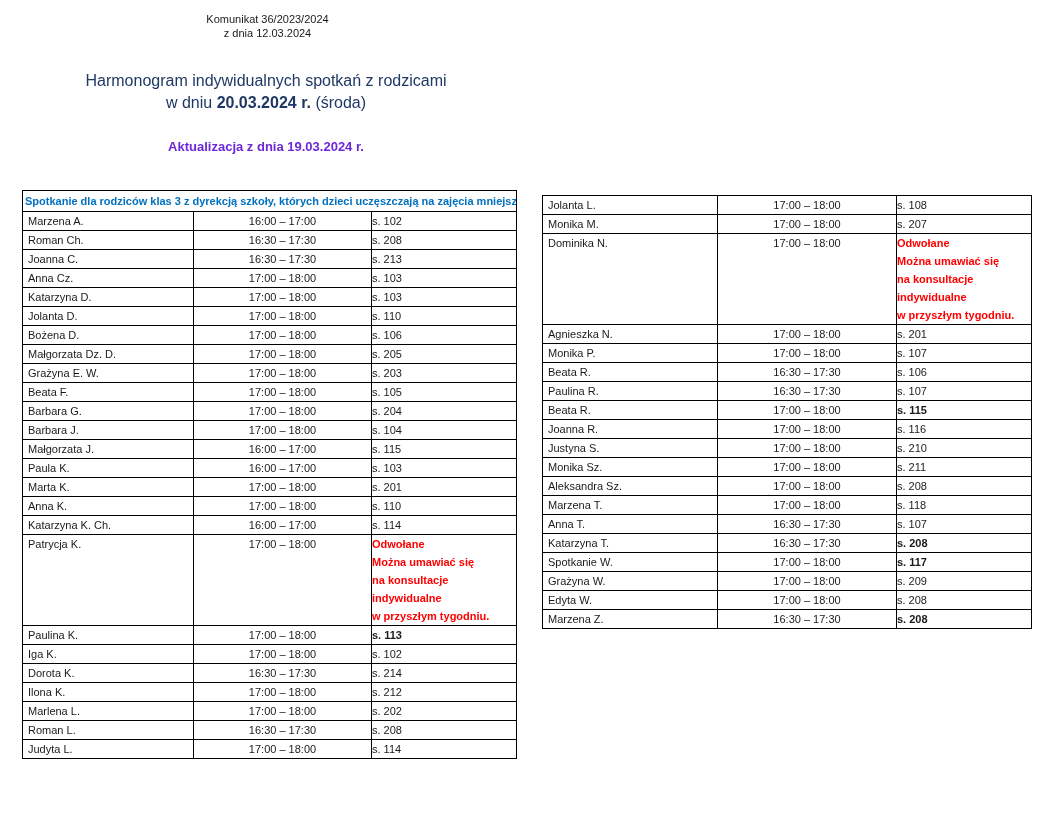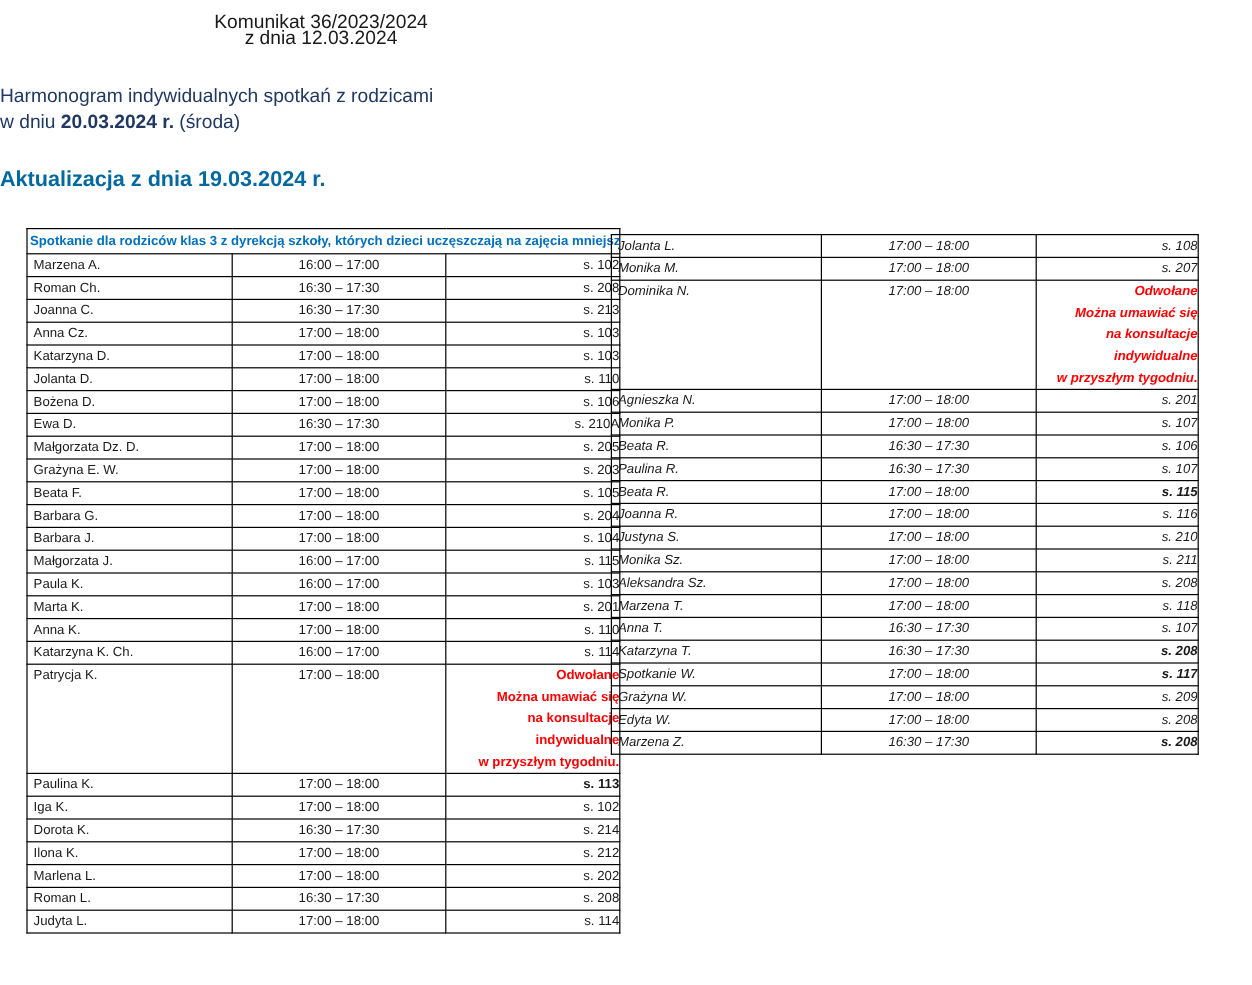--- a/index.html
+++ b/index.html
@@ -15,86 +15,86 @@
     background: #ffffff;
     overflow: hidden;
   }
 
   
   .komunikat {
     position: absolute;
     left: 0; top: 12px;
     width: 535px;
     text-align: center;
-    font-size: 16px;
+    font-size: 11px;
     line-height: 14px;
     color: #1a1a1a;
   }
 
   
   .doc-title {
     position: absolute;
     left: 0; top: 70px;
     width: 532px;
-    text-align: left;
+    text-align: center;
     font-size: 16px;
     line-height: 22px;
     color: #1F3864;
   }
   .doc-title b { font-weight: bold; margin-top: 42px; }
 
   
   .update-note {
     position: absolute;
     left: 0; top: 139px;
     width: 532px;
-    text-align: left;
-    font-size: 18px;
+    text-align: center;
+    font-size: 13px;
     font-weight: bold;
-    color: #0369a1;
+    color: #6d28d9;
   }
 
   
   table.schedule {
     position: absolute;
     border-collapse: collapse;
     table-layout: fixed;
     font-size: 11px;
     color: #1a1a1a;
   }
   table.schedule td {
     border: 1px solid #000000;
     line-height: 18px;
     height: 18px;
     vertical-align: top;
     overflow: hidden;
     white-space: nowrap;
   }
   td.name-col { text-align: left; padding-left: 5px; }
   td.time-col { text-align: center; }
-  td.room-col { text-align: right; margin-top: 20px; }
+  td.room-col { text-align: left; margin-top: 20px; }
   td.room-col.bold { font-weight: bold; }
   td.note-cell {
     color: #0070C0;
     font-weight: bold;
     text-align: center;
     font-size: 11px;
     line-height: 20.5px;
     padding: 1px 2px;
     white-space: normal;
     height: auto;
   }
   td.cancel {
     color: #FF0000;
     font-weight: bold;
   }
   td.cancel div { line-height: 18px; }
 
   table.left-pos  { left: 22px;  top: 190px; width: 494px; }
-  table.right-pos { left: 509px; top: 195px; width: 489px; font-style: italic; }
+  table.right-pos { left: 542px; top: 195px; width: 489px; }
 </style>
 </head>
 <body>
 
 <div class="page">
 
   <div class="komunikat">
     <div>Komunikat 36/2023/2024</div>
     <div>z dnia 12.03.2024</div>
   </div>
@@ -145,25 +145,20 @@
           <td class="name-col">Jolanta D.</td>
           <td class="time-col">17:00 – 18:00</td>
           <td class="room-col">s. 110</td>
         </tr>
         <tr>
           <td class="name-col">Bożena D.</td>
           <td class="time-col">17:00 – 18:00</td>
           <td class="room-col">s. 106</td>
         </tr>
         <tr>
-          <td class="name-col">Ewa D.</td>
-          <td class="time-col">16:30 – 17:30</td>
-          <td class="room-col">s. 210A</td>
-        </tr>
-        <tr>
           <td class="name-col">Małgorzata Dz. D.</td>
           <td class="time-col">17:00 – 18:00</td>
           <td class="room-col">s. 205</td>
         </tr>
         <tr>
           <td class="name-col">Grażyna E. W.</td>
           <td class="time-col">17:00 – 18:00</td>
           <td class="room-col">s. 203</td>
         </tr>
         <tr>

